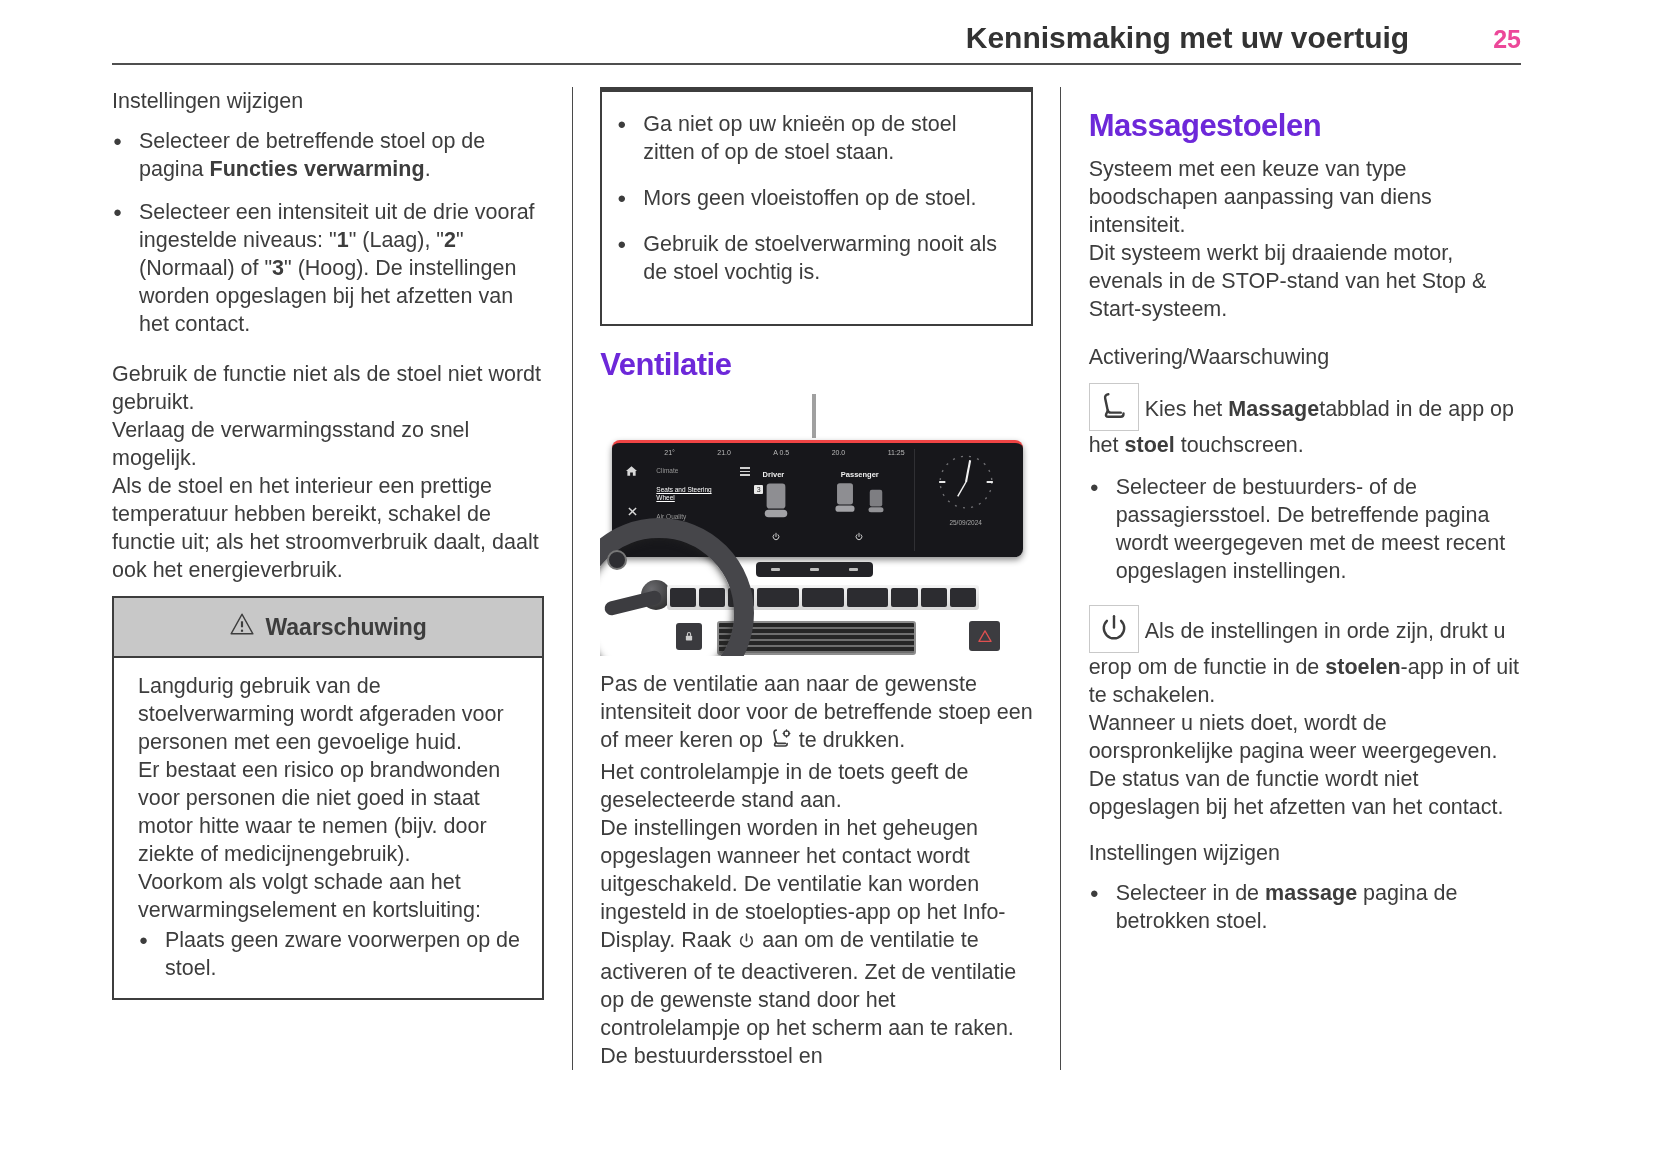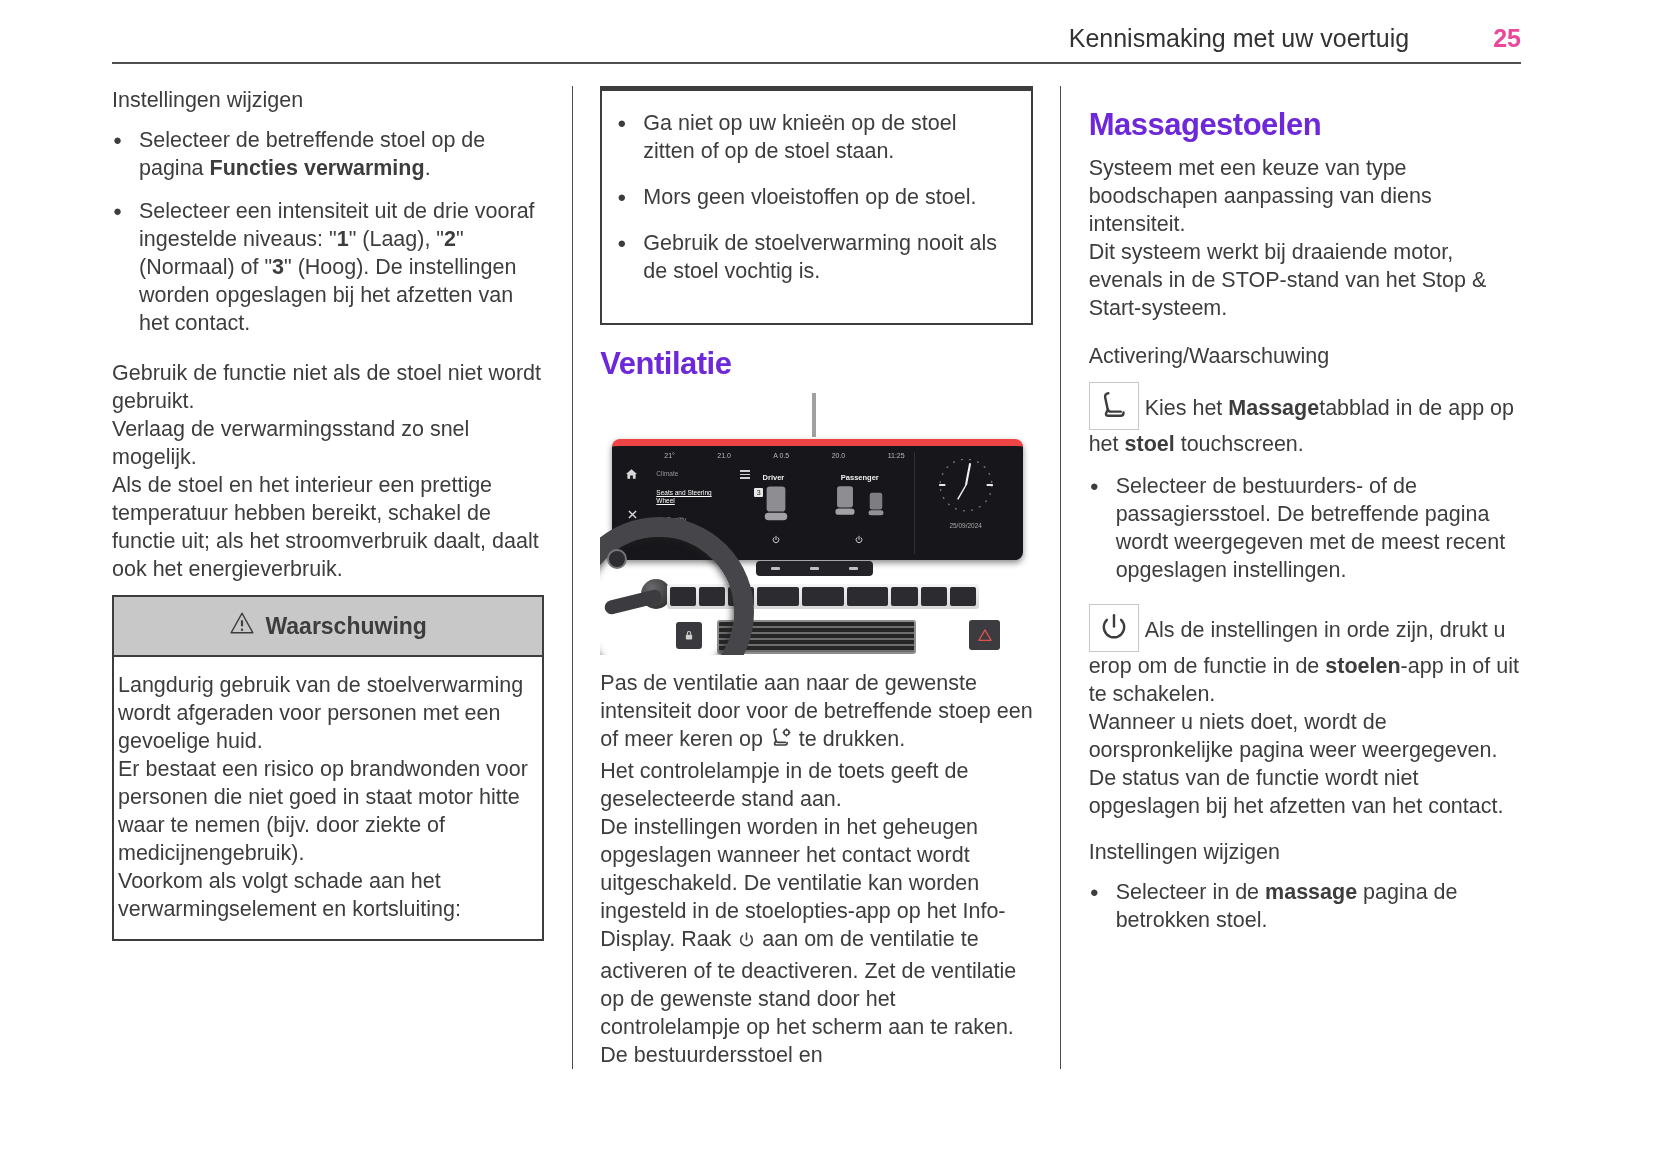--- a/index.html
+++ b/index.html
@@ -4,52 +4,52 @@
 <style>
   html,body{margin:0;padding:0;}
   body{
     width:1653px;height:1165px;overflow:hidden;background:#ffffff;
     font-family:"Liberation Sans","DejaVu Sans",sans-serif;
     color:#3d3d3d;font-size:21.5px;line-height:28px;
   }
   .page{padding:24px 132px 0 112px;}
   
   .hdr{display:flex;justify-content:flex-end;align-items:baseline;gap:84px;}
-  .hdr-title{font-weight:normal;font-size:25px;color:#333;}
+  .hdr-title{font-weight:bold;font-size:30px;color:#333;}
   .hdr-num{font-weight:bold;font-size:25px;color:#ec4899;}
   .hdr-rule{border:0;border-top:2px solid #4f4f4f;margin:10px 0 0 0;}
   
   main{display:grid;grid-template-columns:1fr 56px 1fr 56px 1fr;padding-top:22px;}
   .vdiv{width:1px;background:#4a4a4a;justify-self:center;}
   .col{min-width:0;}
   h2{font-size:31px;line-height:34px;margin:22px 0 12px 0;color:#6d28d9;letter-spacing:-0.5px;}
   .sub{font-weight:normal;margin:14px 0 12px 0;}
   p{margin:0;}
   .b{font-weight:bold;}
   .li{position:relative;padding-left:27px;margin:0 0 15px 0;}
   .li::before{content:"●";position:absolute;left:1px;top:0;font-size:15px;color:#3d3d3d;}
   .li:last-child{margin-bottom:0;}
   
   .warnbox{border:2px solid #3d3d3d;margin-top:12px;}
   .warnhead{background:#c8c8c8;border-bottom:2px solid #3d3d3d;text-align:center;
     font-weight:bold;font-size:23px;padding:14px 6px;display:flex;align-items:center;justify-content:center;gap:10px;}
-  .warnbody{padding:14px 12px 16px 4px;}
+  .warnbody{padding:14px 12px 16px 24px;}
   .warncont{border:2px solid #3d3d3d;border-top:5px solid #3d3d3d;padding:18px 24px 20px 14px;}
   .warncont .li{margin-bottom:18px;}
   
   .inline-ic{display:inline-block;vertical-align:-4px;}
   .iconbox{display:inline-block;width:48px;height:46px;border:1px solid #c9c9c9;
     vertical-align:-15px;margin:0 6px 0 0;position:relative;background:#fff;}
   .iconbox svg{position:absolute;left:7px;top:6px;}
   
   .dash{position:relative;width:100%;height:262px;margin:4px 0 14px 0;overflow:hidden;
     background:linear-gradient(180deg,#b5b5b5 0%,#cicic1 0%,#c9c9c9 34%,#e2e2e2 58%,#cfcfcf 86%,#bdbdbd 100%);}
   .dash-seam{position:absolute;left:49%;top:0;width:4px;height:44px;background:#a0a0a0;}
   .screen{position:absolute;left:12px;right:10px;top:46px;height:114px;background:#17171b;
-    border-radius:8px;border-top:7px solid #ef4444;box-shadow:0 3px 6px rgba(0,0,0,0.45);}
+    border-radius:8px;border-top:3px solid #ef4444;box-shadow:0 3px 6px rgba(0,0,0,0.45);}
   .s-status{position:absolute;left:52px;right:118px;top:5px;display:flex;justify-content:space-between;
     color:#b9b9b9;font-size:7px;line-height:9px;}
   .s-home{position:absolute;left:14px;top:12px;}
   .s-close{position:absolute;left:16px;top:52px;}
   .s-menu{position:absolute;left:44px;top:24px;width:72px;display:flex;flex-direction:column;gap:11px;
     font-size:6.5px;line-height:8px;color:#979797;}
   .s-menu .active{color:#ffffff;text-decoration:underline;}
   .s-burger{position:absolute;left:128px;top:24px;width:10px;}
   .s-burger div{height:1.5px;background:#cfcfcf;margin-bottom:2px;}
   .s-zones{position:absolute;left:122px;right:122px;top:16px;bottom:6px;display:flex;}
@@ -116,20 +116,23 @@
               <path d="M12 8.5v5.5" stroke-width="2"></path>
               <path d="M12 16.2v2" stroke-width="2"></path>
             </svg>
           </span>
           <span>Waarschuwing</span>
         </div>
         <div class="warnbody">
           <p>Langdurig gebruik van de stoelverwarming wordt afgeraden voor personen met een gevoelige huid.</p>
           <p>Er bestaat een risico op brandwonden voor personen die niet goed in staat motor hitte waar te nemen (bijv. door ziekte of medicijnengebruik).</p>
           <p>Voorkom als volgt schade aan het verwarmingselement en kortsluiting:</p>
+          <div class="li" style="margin-top:2px">
+            <span>Plaats geen zware voorwerpen op de stoel.</span>
+          </div>
         </div>
       </div>
     </section>
 
     <div class="vdiv"></div>
 
     <section class="col">
       <div class="warncont">
         <div class="li"><span>Ga niet op uw knieën op de stoel zitten of op de stoel staan.</span></div>
         <div class="li"><span>Mors geen vloeistoffen op de stoel.</span></div>

